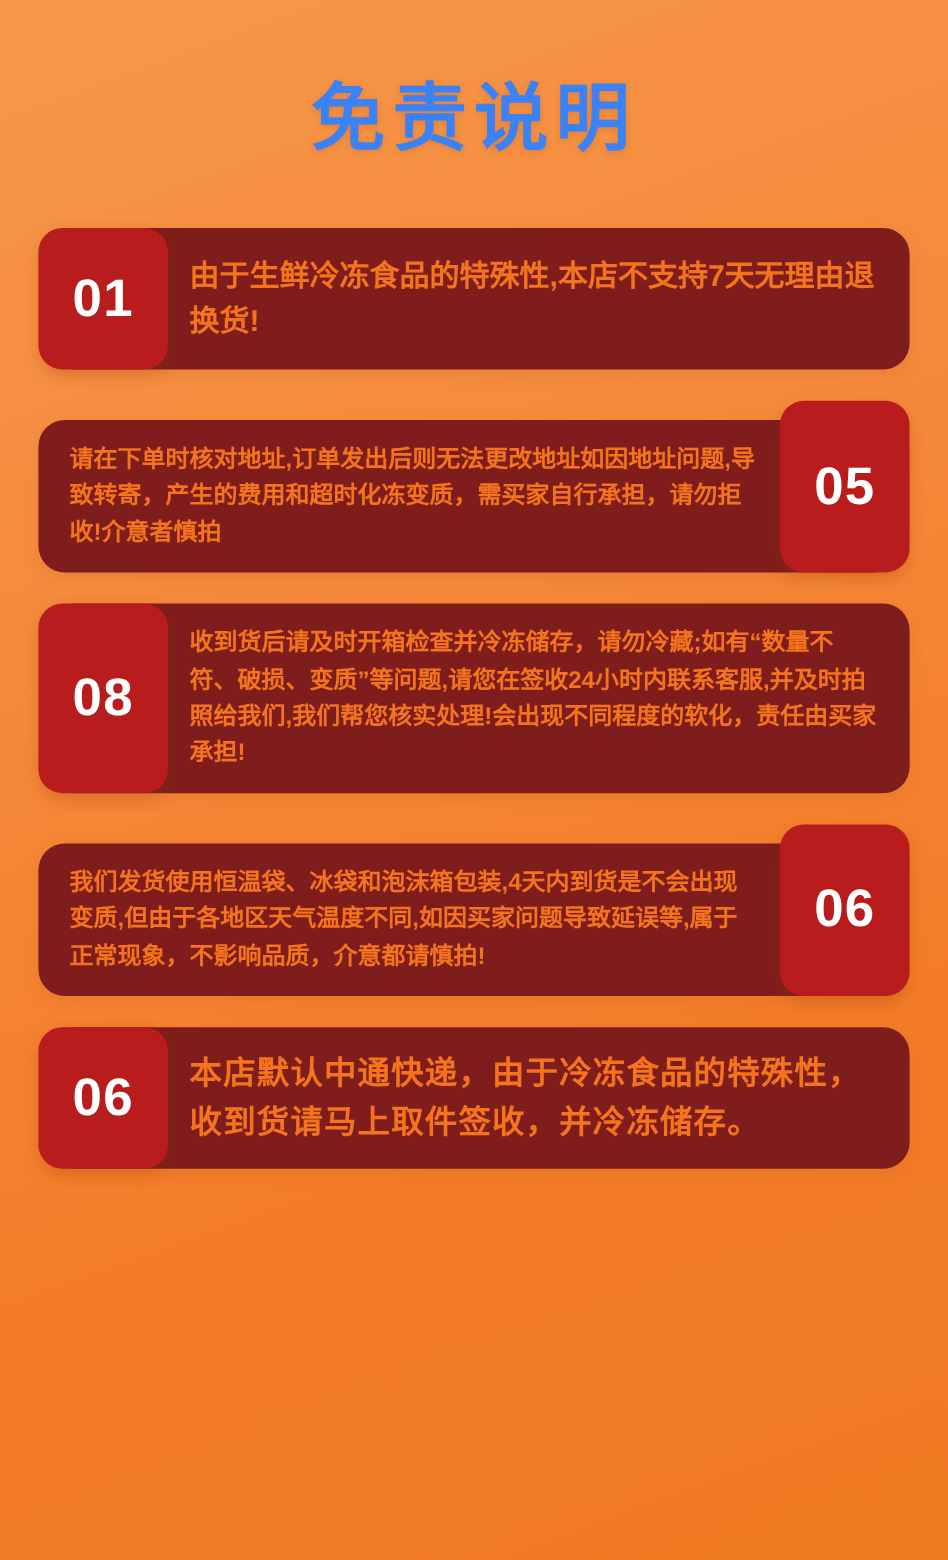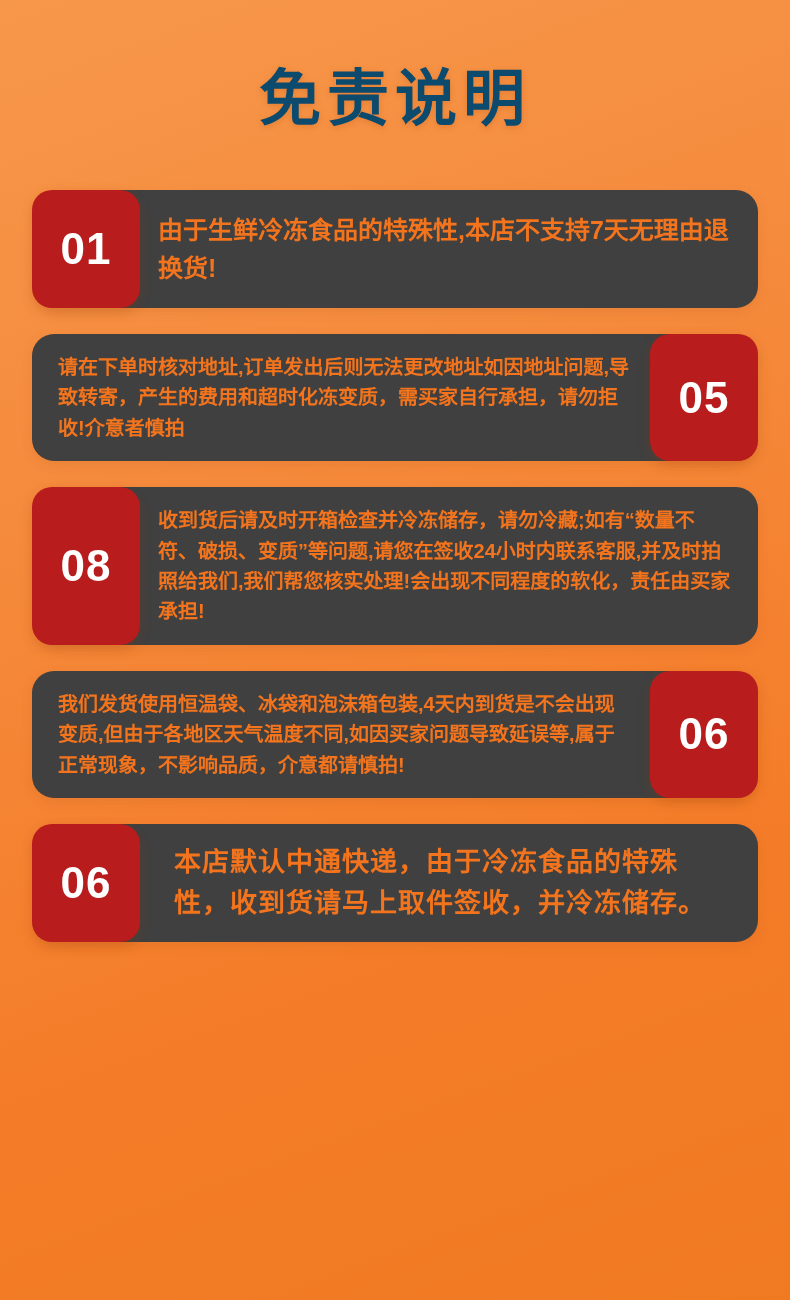--- a/index.html
+++ b/index.html
@@ -15,21 +15,21 @@
     background: linear-gradient(160deg, #f7974a 0%, #f58a3c 35%, #f47c28 70%, #f07a22 100%);
   }
   .page {
     position: relative;
     width: 790px;
     height: 1300px;
     box-sizing: border-box;
   }
   .page-title {
     text-align: center;
-    color: #0c4a6e;
+    color: #3b82f6;
     font-size: 62px;
     font-weight: bold;
     letter-spacing: 6px;
     padding-top: 48px;
     margin: 0 0 52px 0;
     text-shadow: 0 2px 6px rgba(180, 80, 10, 0.28);
     font-family: "Liberation Sans", "DejaVu Sans", sans-serif;
   }
   .rows {
     padding: 0 32px;
@@ -40,35 +40,36 @@
     display: flex;
     align-items: stretch;
     margin-bottom: 26px;
   }
   .row.right {
     flex-direction: row-reverse;
   }
   
   .card {
     flex: 1 1 auto;
-    background: #404040;
+    background: #7f1d1d;
     border-radius: 22px;
     box-shadow: 0 4px 12px rgba(170, 80, 20, 0.14);
     display: flex;
     align-items: center;
     box-sizing: border-box;
     min-height: 112px;
   }
   .row.left .card {
     padding: 18px 26px 18px 118px;
     margin-left: -100px;
   }
   .row.right .card {
     padding: 18px 118px 18px 26px;
     margin-right: -100px;
+    margin-top: 16px;
   }
   
   .badge {
     position: relative;
     z-index: 2;
     width: 108px;
     min-height: 118px;
     flex: 0 0 108px;
     background: #b91c1c;
     border-radius: 20px;
@@ -81,21 +82,21 @@
     box-shadow: 0 5px 12px rgba(150, 60, 10, 0.22);
     letter-spacing: 1px;
   }
   .text {
     color: #f3741c;
     line-height: 1.52;
     font-weight: bold;
   }
   .size-lg { font-size: 25px; }
   .size-md { font-size: 20px; }
-  .size-xl { font-size: 27px; letter-spacing: 1px; margin-left: 16px; }
+  .size-xl { font-size: 27px; letter-spacing: 1px; }
 </style>
 </head>
 <body>
 
 <div class="page">
 
   <h1 class="page-title">免责说明</h1>
 
   <div class="rows">
 

